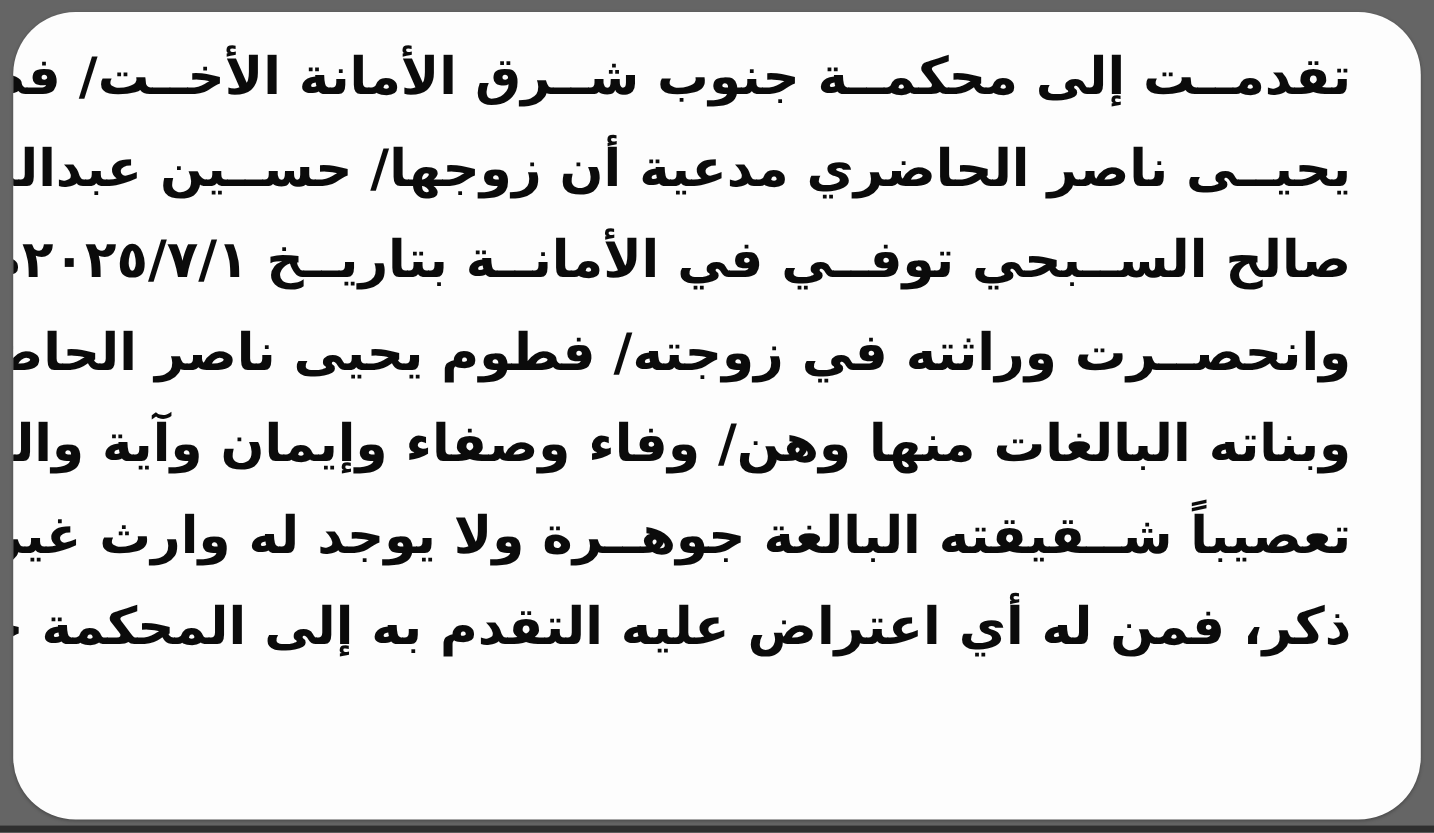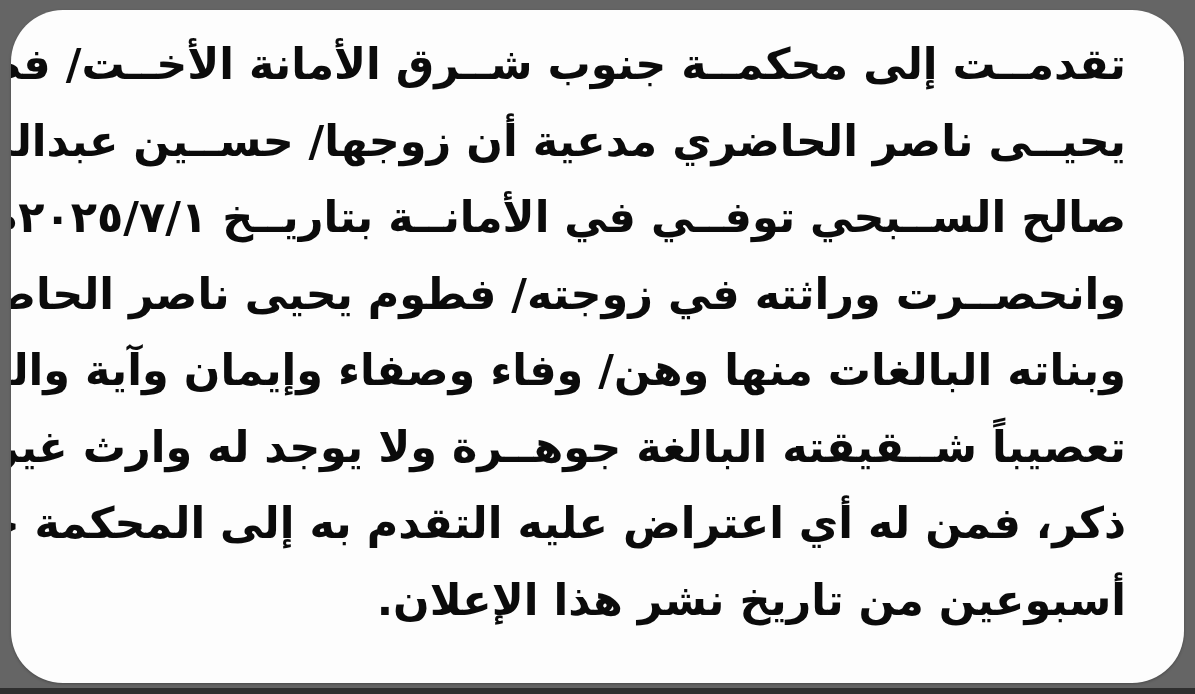--- a/index.html
+++ b/index.html
@@ -66,19 +66,18 @@
 
   <div class="announcement-card">
     <div class="text-block" dir="rtl">
       <div class="line">تقدمــت إلى محكمــة جنوب شــرق الأمانة الأخــت/ فطوم</div>
       <div class="line">يحيــى ناصر الحاضري مدعية أن زوجها/ حســين عبدالمانع</div>
       <div class="line">صالح الســبحي توفــي في الأمانــة بتاريــخ ٢٠٢٥/٧/١م</div>
       <div class="line">وانحصــرت وراثته في زوجته/ فطوم يحيى ناصر الحاضري</div>
       <div class="line">وبناته البالغات منها وهن/ وفاء وصفاء وإيمان وآية والوارثة</div>
       <div class="line">تعصيباً شــقيقته البالغة جوهــرة ولا يوجد له وارث غير من</div>
       <div class="line">ذكر، فمن له أي اعتراض عليه التقدم به إلى المحكمة خلال</div>
-      <div class="line last">أسبوعين من تاريخ نشر هذا الإعلان.</div>
     </div>
   </div>
 
   <div class="bottom-strip"></div>
 
 </div>
 
 </body></html>

